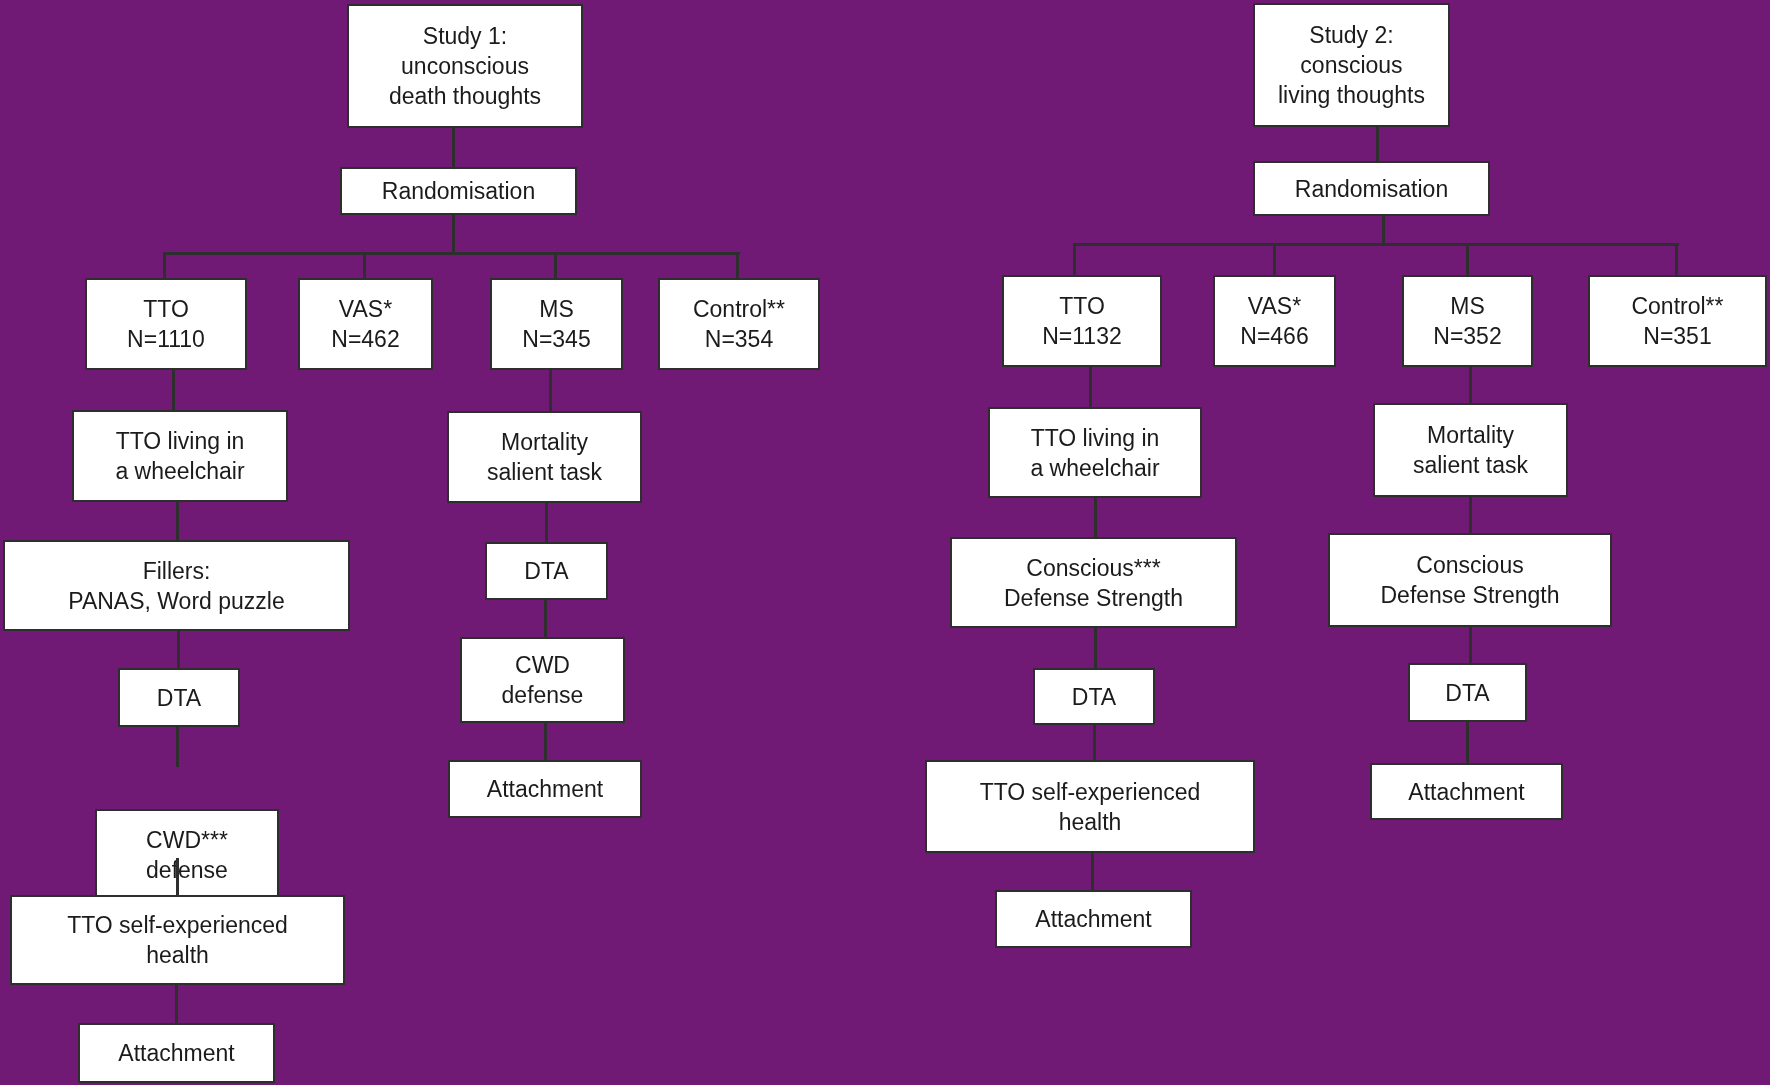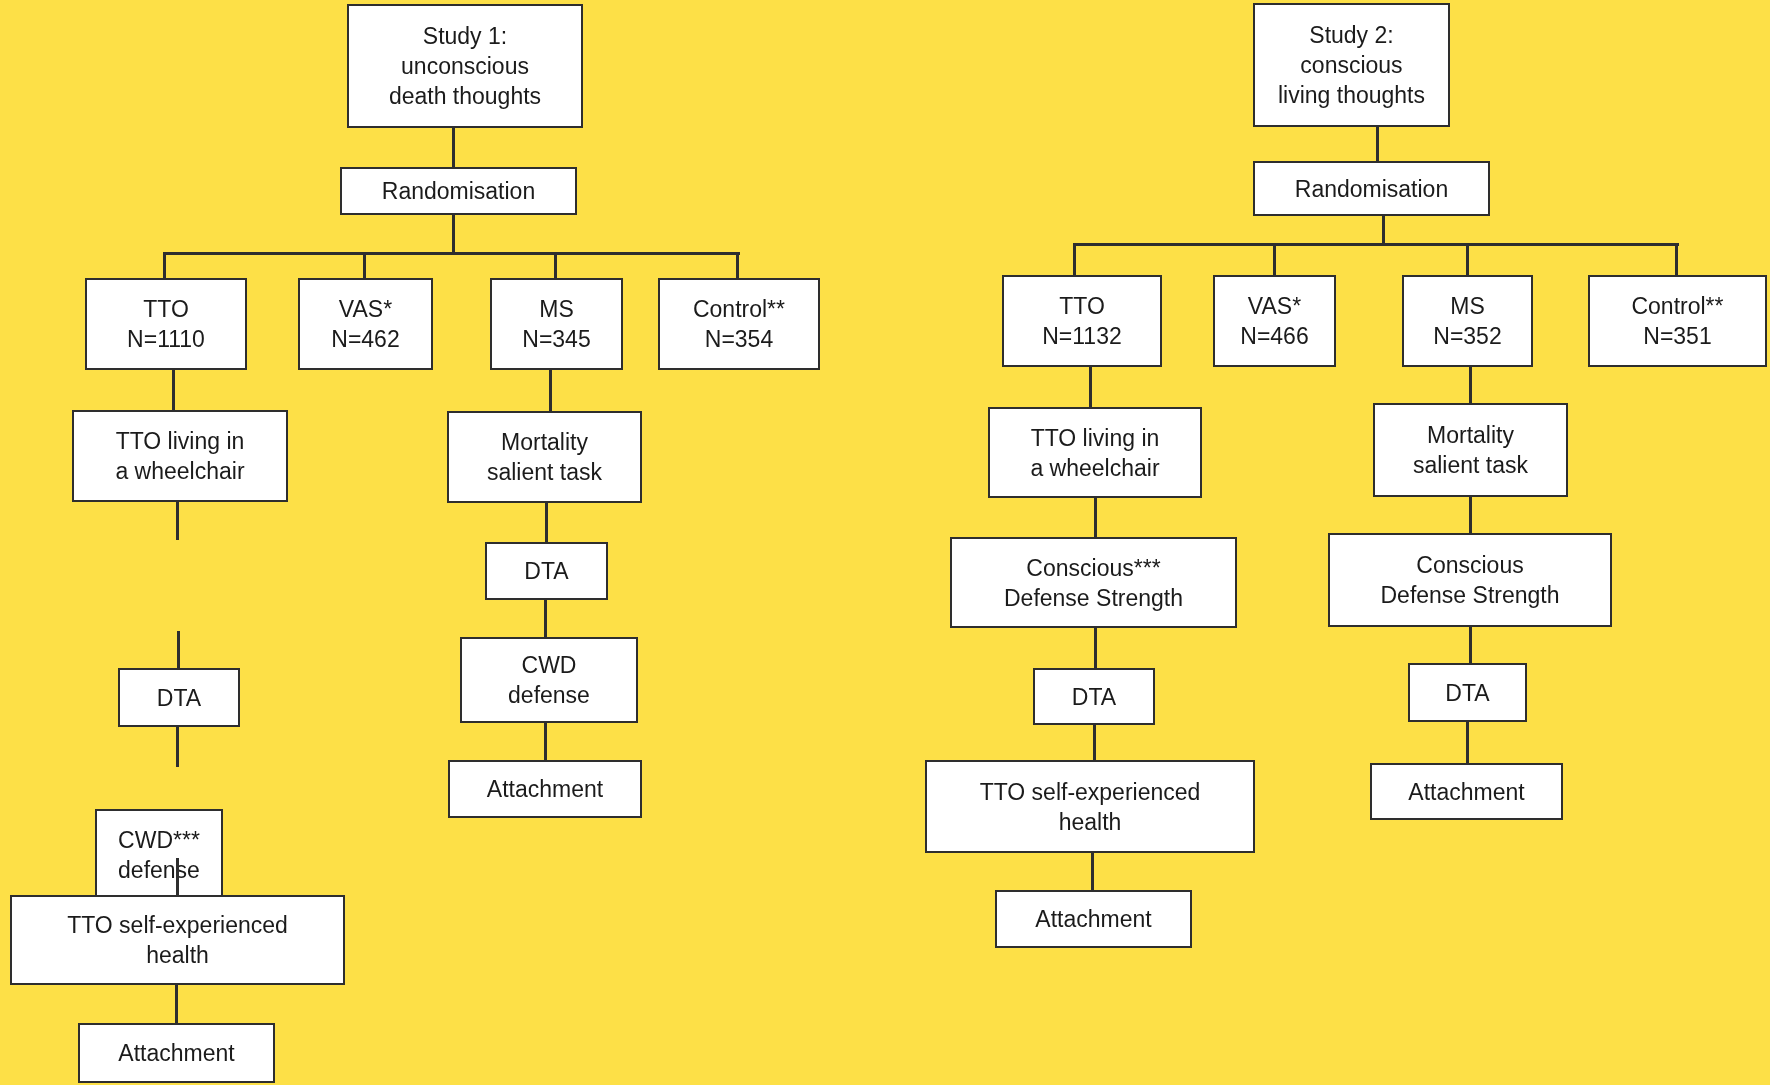--- a/index.html
+++ b/index.html
@@ -4,21 +4,21 @@
 <style>
   html, body {
     margin: 0;
     padding: 0;
     background: #ffffff;
   }
   #canvas {
     position: relative;
     width: 1770px;
     height: 1085px;
-    background: #fde047;
+    background: #701a75;
     overflow: hidden;
     font-family: "Liberation Sans", sans-serif;
   }
   .node {
     position: absolute;
     box-sizing: border-box;
     border: 2px solid #2e2e2e;
     background: #ffffff;
     color: #1b1b1b;
     font-size: 23px;
@@ -55,31 +55,33 @@
 N=1110</div>
   <div class="node" style="left:298px;top:278px;width:135px;height:92px">VAS*
 N=462</div>
   <div class="node" style="left:490px;top:278px;width:133px;height:92px">MS
 N=345</div>
   <div class="node" style="left:658px;top:278px;width:162px;height:92px">Control**
 N=354</div>
 
   <div class="node" style="left:72px;top:410px;width:216px;height:92px">TTO living in
 a wheelchair</div>
+  <div class="node" style="left:3px;top:540px;width:347px;height:91px">Fillers:
+PANAS, Word puzzle</div>
   <div class="node" style="left:118px;top:668px;width:122px;height:59px">DTA</div>
-  <div class="node" style="left:95px;top:809px;width:128px;height:91px">CWD***
+  <div class="node" style="left:95px;top:809px;width:184px;height:91px">CWD***
 defense</div>
   <div class="node" style="left:10px;top:895px;width:335px;height:90px">TTO self-experienced
 health</div>
   <div class="node" style="left:78px;top:1023px;width:197px;height:60px">Attachment</div>
 
   <div class="node" style="left:447px;top:411px;width:195px;height:92px">Mortality
 salient task</div>
   <div class="node" style="left:485px;top:542px;width:123px;height:58px">DTA</div>
-  <div class="node" style="left:460px;top:637px;width:178px;height:86px">CWD
+  <div class="node" style="left:460px;top:637px;width:165px;height:86px">CWD
 defense</div>
   <div class="node" style="left:448px;top:760px;width:194px;height:58px">Attachment</div>
 
   <div class="vline" style="left:452px;top:128px;height:39px"></div>
   <div class="vline" style="left:452px;top:215px;height:37px"></div>
   <div class="hline" style="left:164px;top:252px;width:576px"></div>
   <div class="vline" style="left:163px;top:252px;height:26px"></div>
   <div class="vline" style="left:363px;top:252px;height:26px"></div>
   <div class="vline" style="left:554px;top:252px;height:26px"></div>
   <div class="vline" style="left:736px;top:252px;height:26px"></div>

